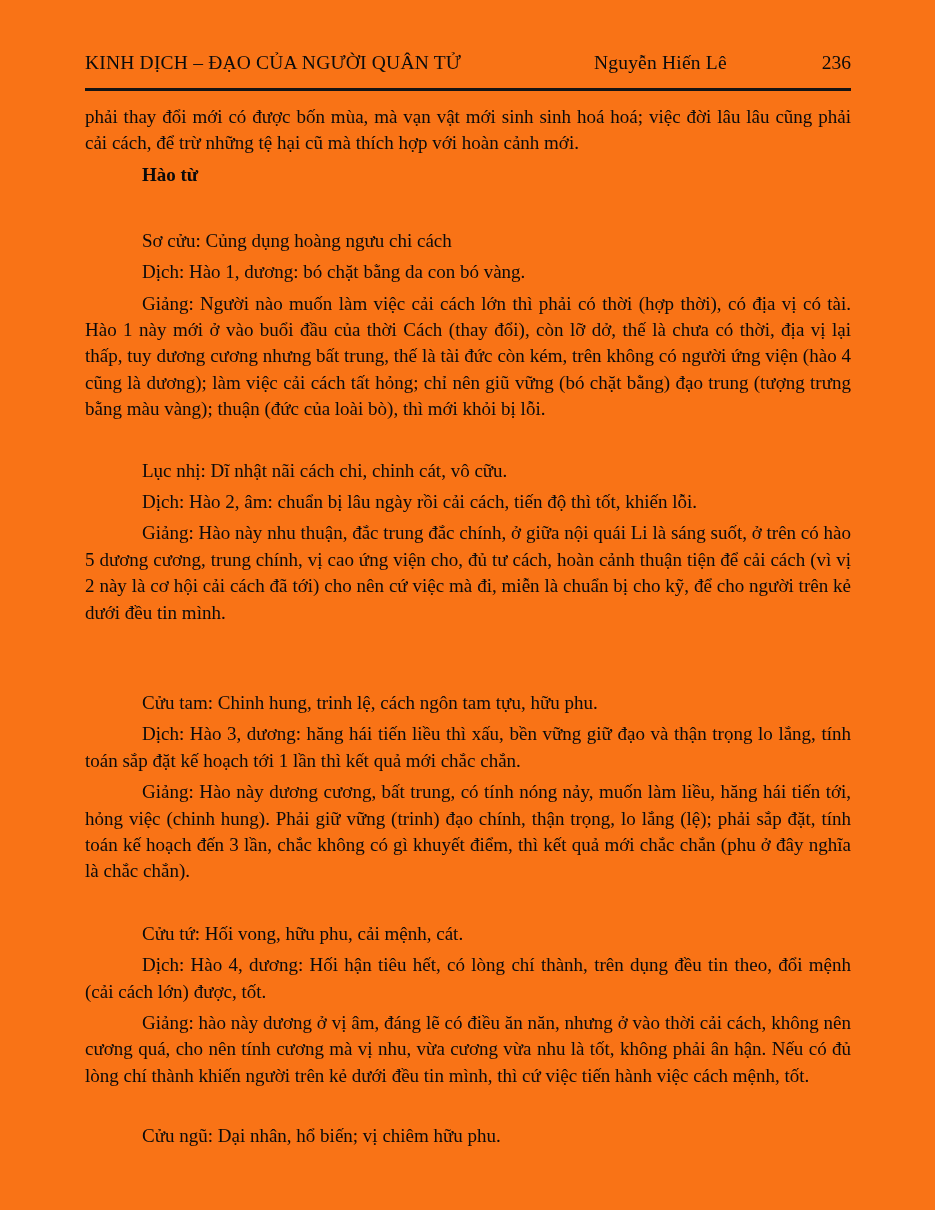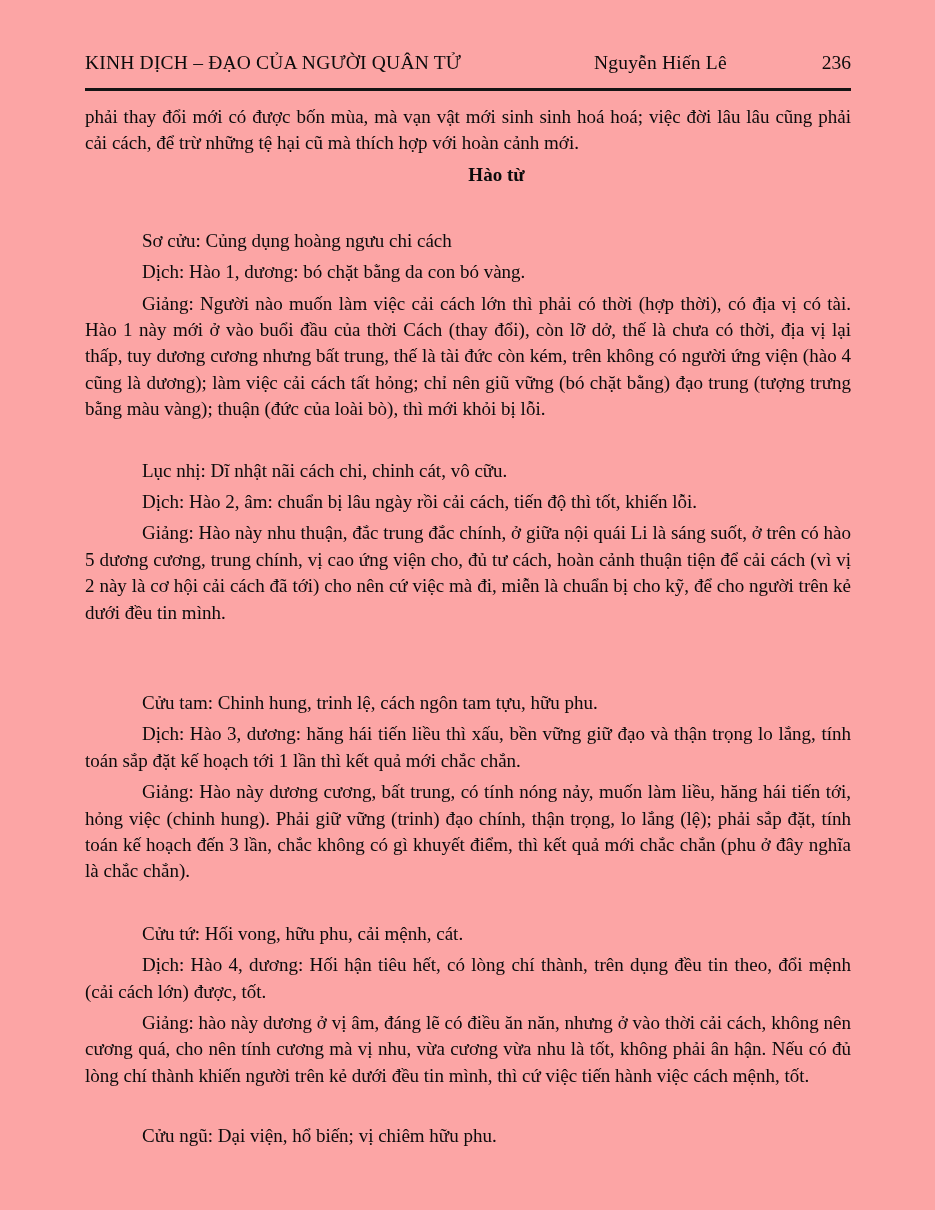--- a/index.html
+++ b/index.html
@@ -5,21 +5,21 @@
   html, body {
     margin: 0;
     padding: 0;
     background: #ffffff;
   }
   .page {
     position: relative;
     width: 935px;
     height: 1210px;
     margin: 0 auto;
-    background: #fca5a5;
+    background: #f97316;
     box-sizing: border-box;
     padding: 50px 84px 0 85px;
     font-family: "Liberation Serif", "DejaVu Serif", serif;
     color: #0b0b0b;
     overflow: hidden;
   }
   .header-row {
     display: flex;
     align-items: baseline;
     font-size: 19.5px;
@@ -53,21 +53,21 @@
   .indent {
     text-indent: 57px;
   }
   .cont {
     margin-top: 13px;
   }
   .heading {
     font-weight: bold;
     text-indent: 57px;
     margin-top: 6px;
-    text-align: center;
+    text-align: left;
   }
   .after-heading { margin-top: 39px; }
   .p5   { margin-top: 5px;  }
   .sec2 { margin-top: 35px; }
   .sec3 { margin-top: 64px; font-family: Liberation Serif, serif; }
   .sec4 { margin-top: 36px; }
   .sec5 { margin-top: 34px; }
 </style>
 </head>
 <body>
@@ -97,16 +97,16 @@
     <p class="indent p5">Giảng: Hào này nhu thuận, đắc trung đắc chính, ở giữa nội quái Li là sáng suốt, ở trên có hào 5 dương cương, trung chính, vị cao ứng viện cho, đủ tư cách, hoàn cảnh thuận tiện để cải cách (vì vị 2 này là cơ hội cải cách đã tới) cho nên cứ việc mà đi, miễn là chuẩn bị cho kỹ, để cho người trên kẻ dưới đều tin mình.</p>
 
     <p class="indent sec3">Cửu tam: Chinh hung, trinh lệ, cách ngôn tam tựu, hữu phu.</p>
     <p class="indent p5">Dịch: Hào 3, dương: hăng hái tiến liều thì xấu, bền vững giữ đạo và thận trọng lo lắng, tính toán sắp đặt kế hoạch tới 1 lần thì kết quả mới chắc chắn.</p>
     <p class="indent p5">Giảng: Hào này dương cương, bất trung, có tính nóng nảy, muốn làm liều, hăng hái tiến tới, hỏng việc (chinh hung). Phải giữ vững (trinh) đạo chính, thận trọng, lo lắng (lệ); phải sắp đặt, tính toán kế hoạch đến 3 lần, chắc không có gì khuyết điểm, thì kết quả mới chắc chắn (phu ở đây nghĩa là chắc chắn).</p>
 
     <p class="indent sec4">Cửu tứ: Hối vong, hữu phu, cải mệnh, cát.</p>
     <p class="indent p5">Dịch: Hào 4, dương: Hối hận tiêu hết, có lòng chí thành, trên dụng đều tin theo, đổi mệnh (cải cách lớn) được, tốt.</p>
     <p class="indent p5">Giảng: hào này dương ở vị âm, đáng lẽ có điều ăn năn, nhưng ở vào thời cải cách, không nên cương quá, cho nên tính cương mà vị nhu, vừa cương vừa nhu là tốt, không phải ân hận. Nếu có đủ lòng chí thành khiến người trên kẻ dưới đều tin mình, thì cứ việc tiến hành việc cách mệnh, tốt.</p>
 
-    <p class="indent sec5">Cửu ngũ: Dại viện, hổ biến; vị chiêm hữu phu.</p>
+    <p class="indent sec5">Cửu ngũ: Dại nhân, hổ biến; vị chiêm hữu phu.</p>
   </main>
 
 </div>
 
 </body></html>

